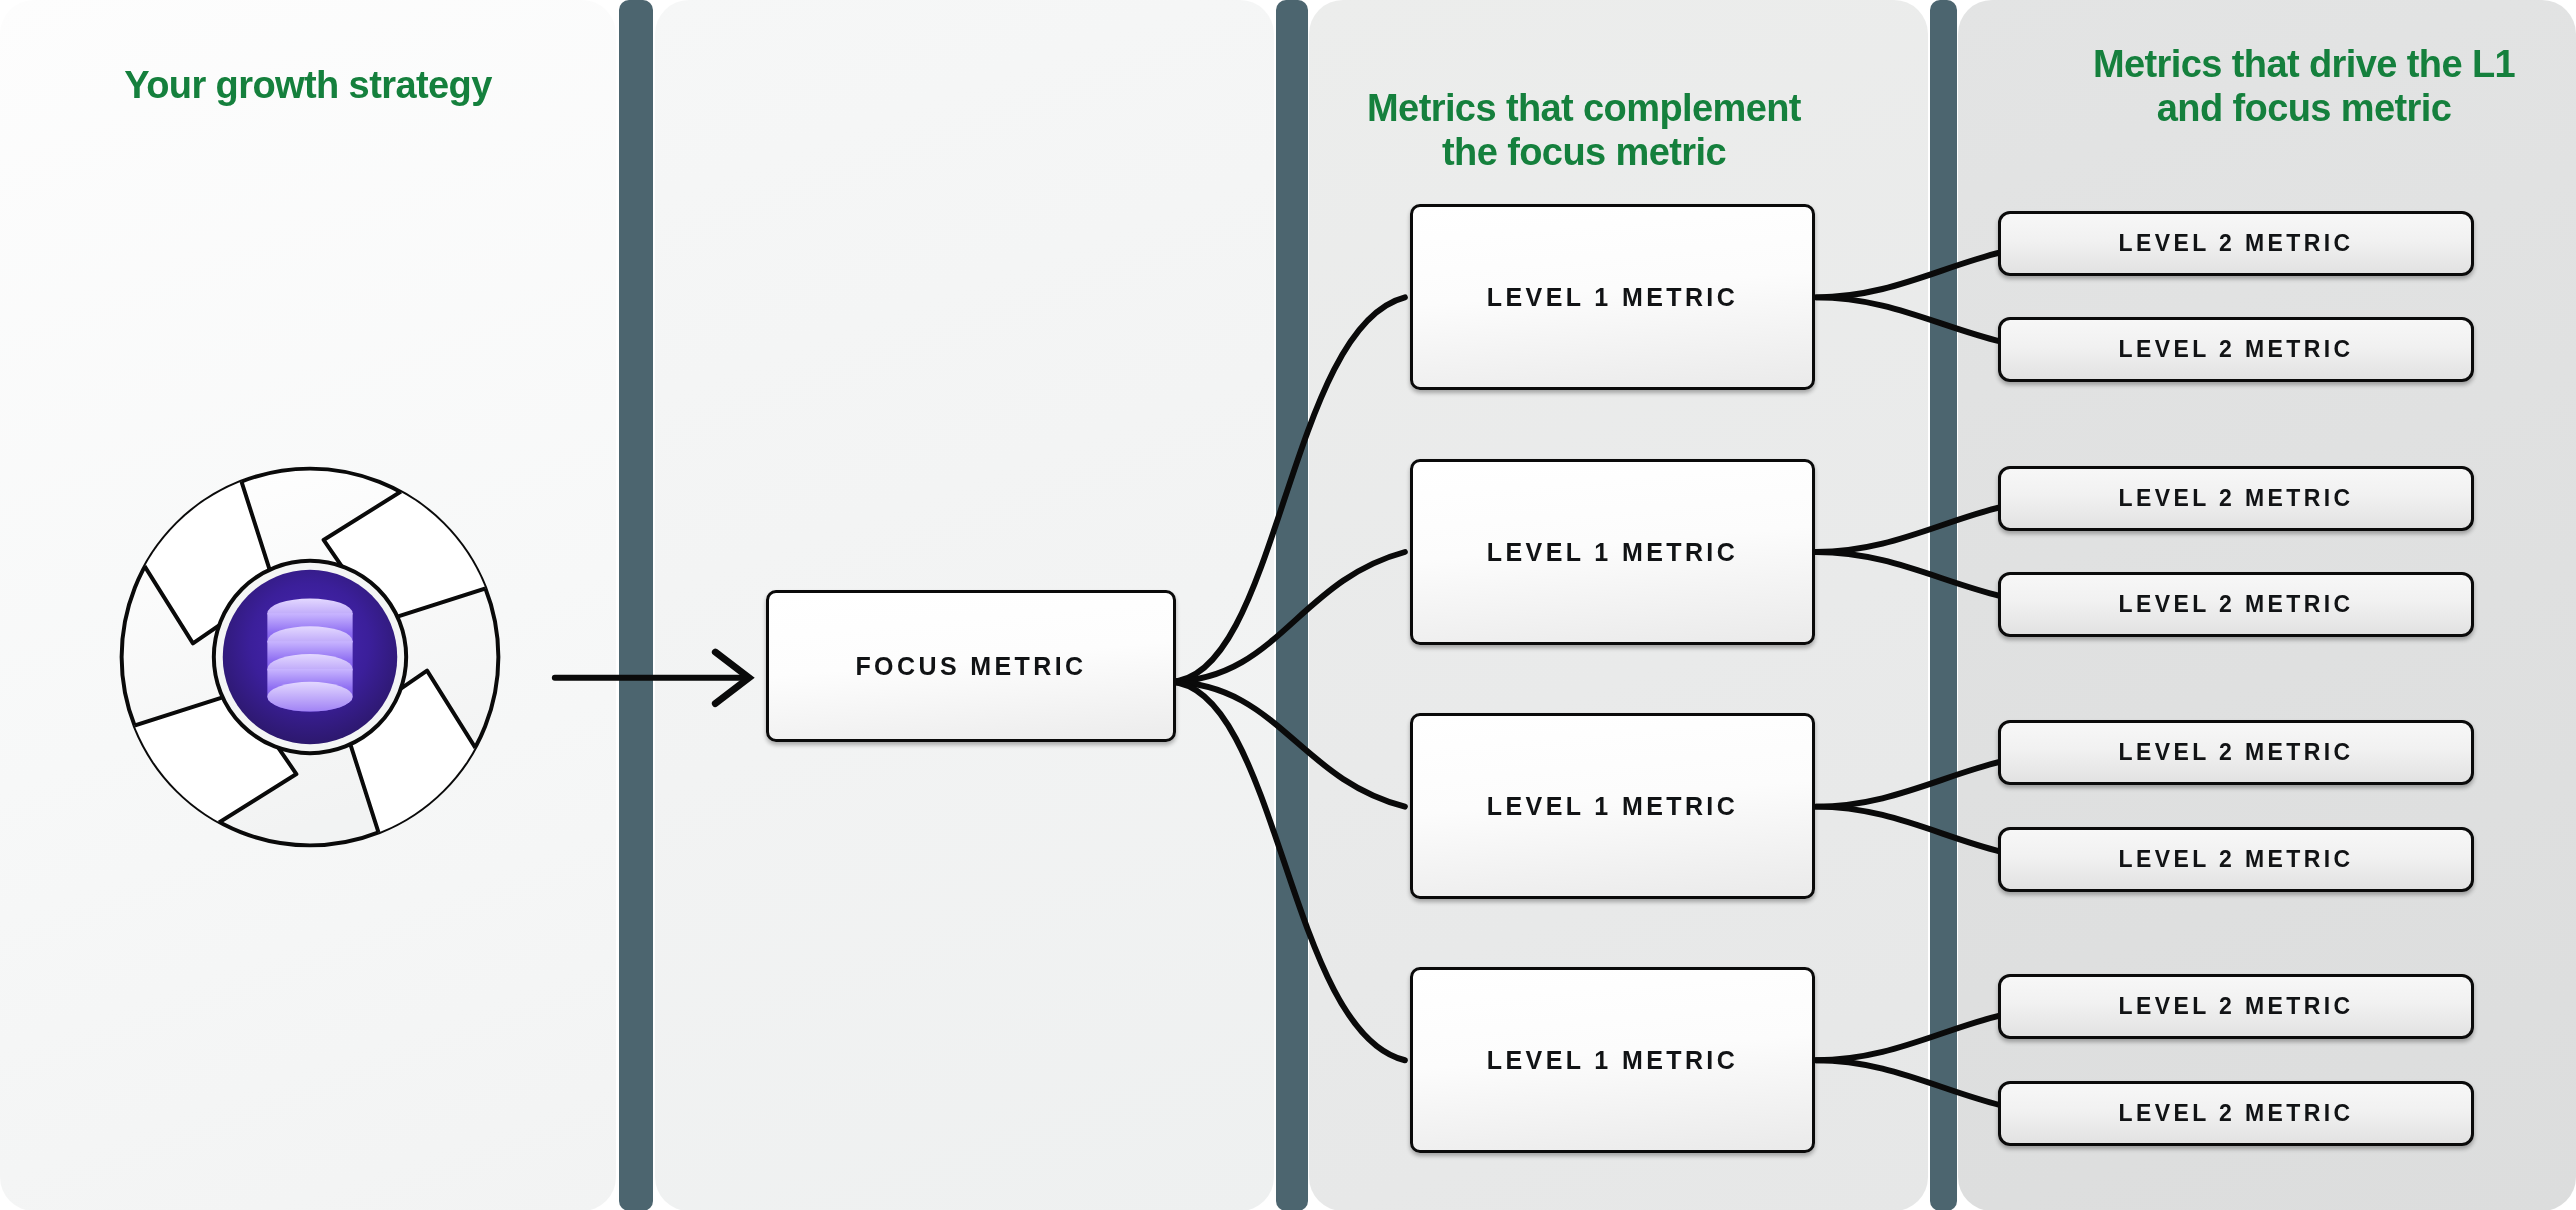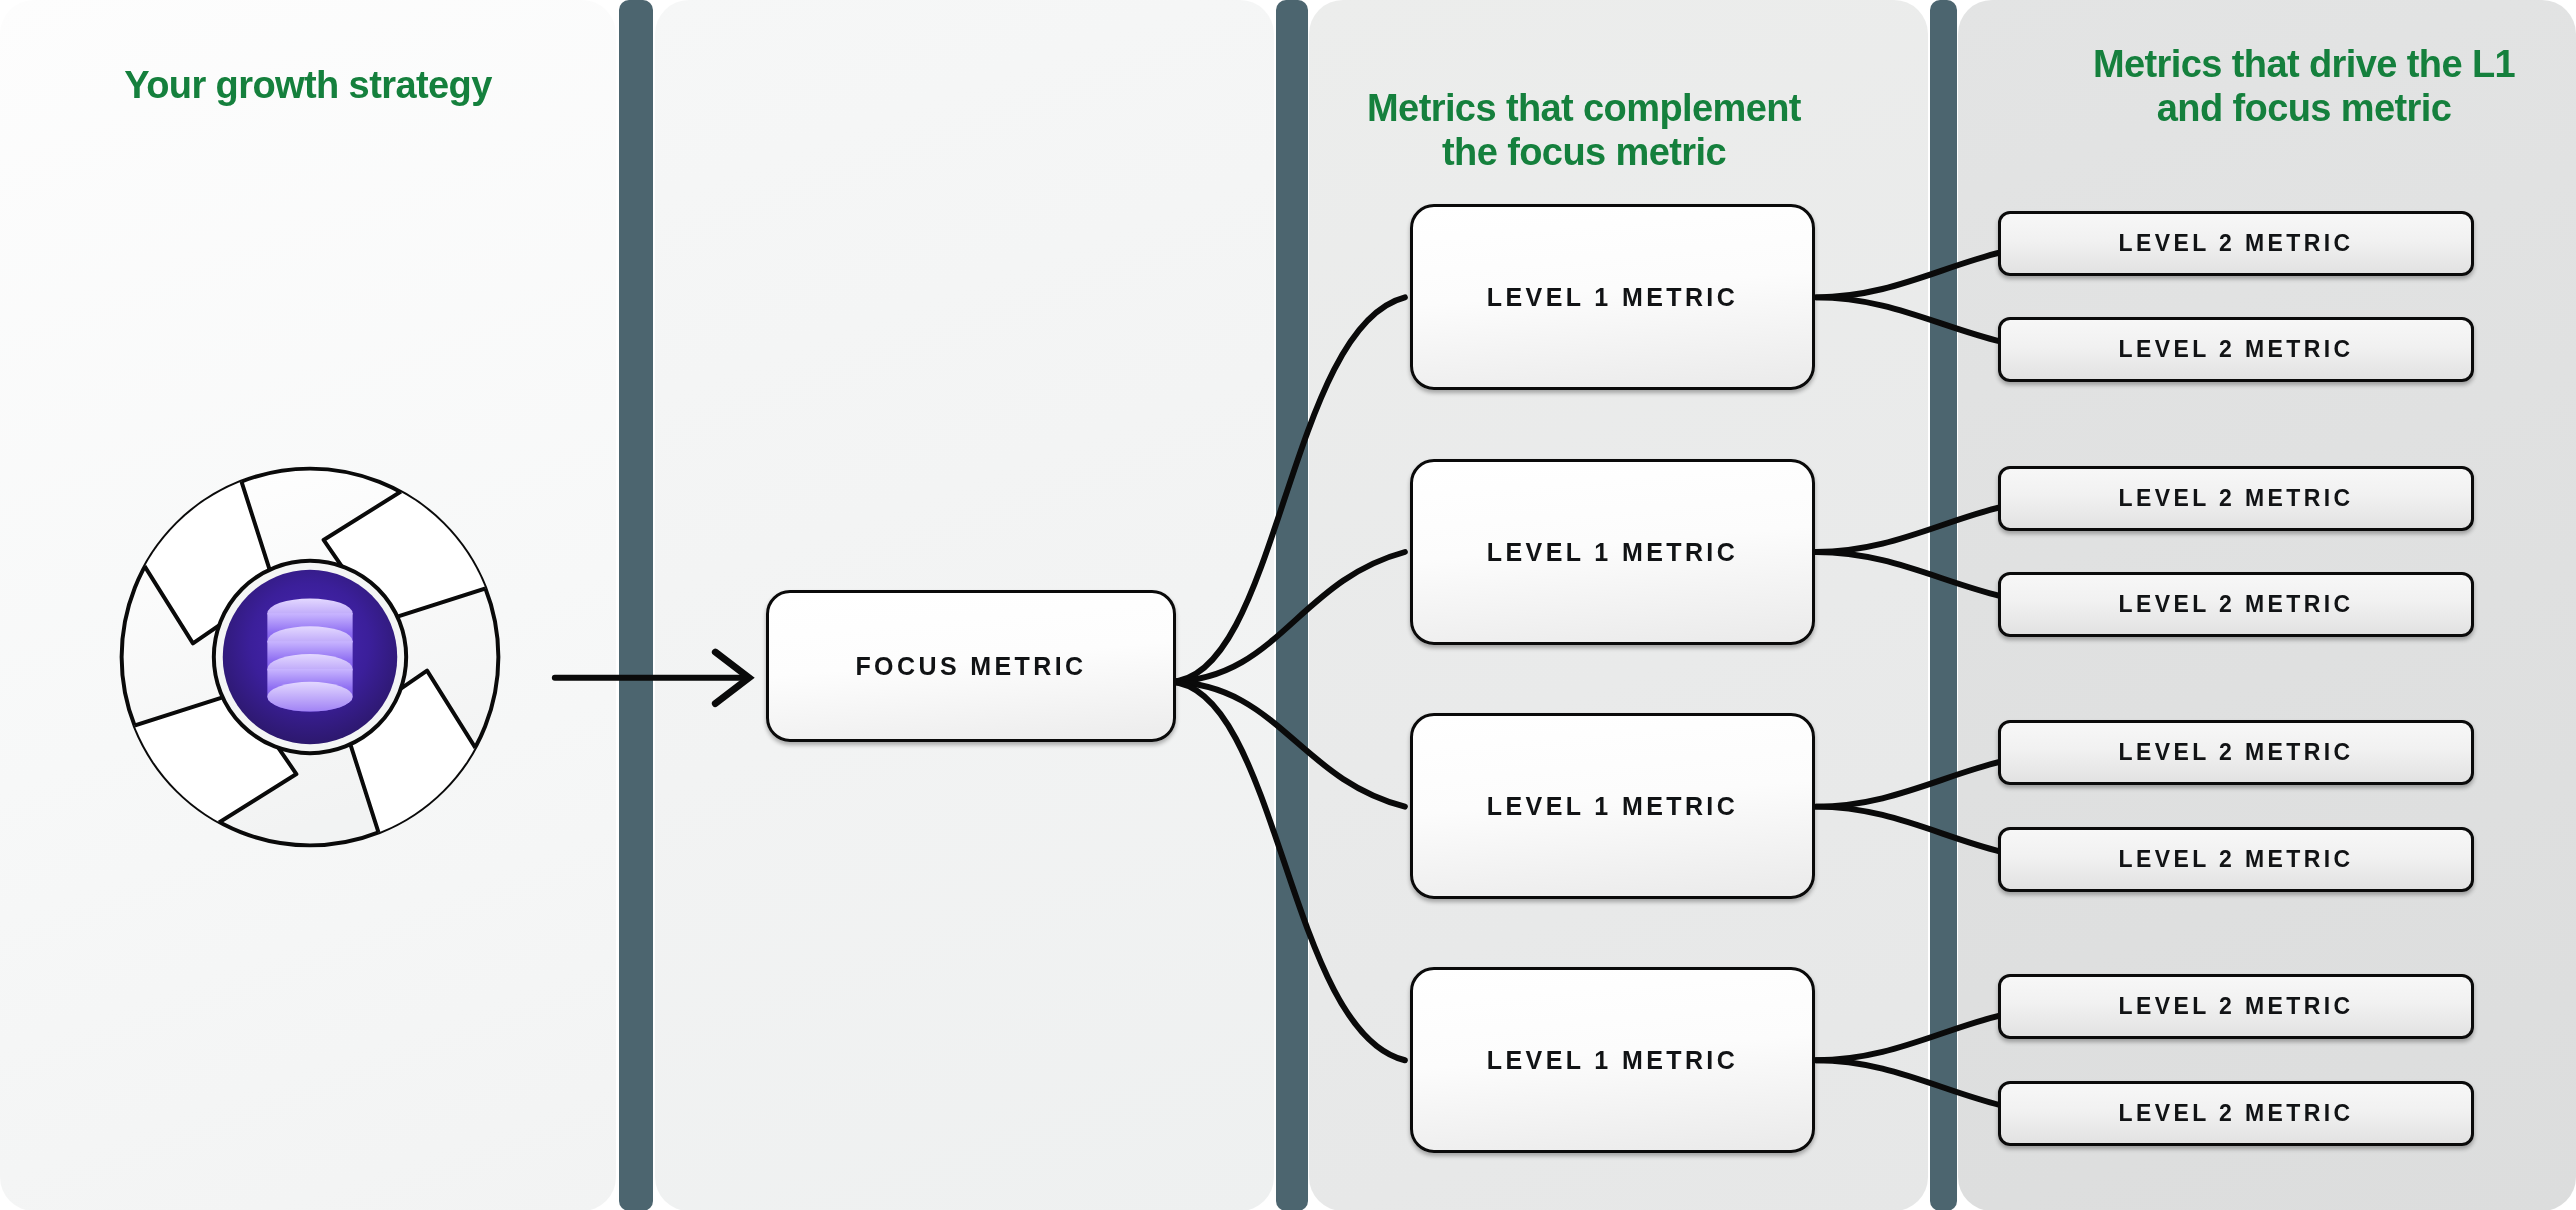--- a/index.html
+++ b/index.html
@@ -67,21 +67,21 @@
   }
 
   
   .node{
     position:absolute;
     box-sizing:border-box;
     display:flex;
     align-items:center;
     justify-content:center;
     border:3px solid #0a0a0a;
-    border-radius:24px;
+    border-radius:10px;
     color:#111315;
     font-weight:700;
     letter-spacing:3.4px;
     font-family:"Liberation Sans", sans-serif;
     box-shadow:0 3px 4px rgba(0,0,0,0.30);
   }
   .node.focus{
     left:760px;top:590px;width:410px;height:152px;
     font-size:25px;
     background:linear-gradient(175deg,#ffffff 0%,#fdfdfd 46%,#ececec 100%);

